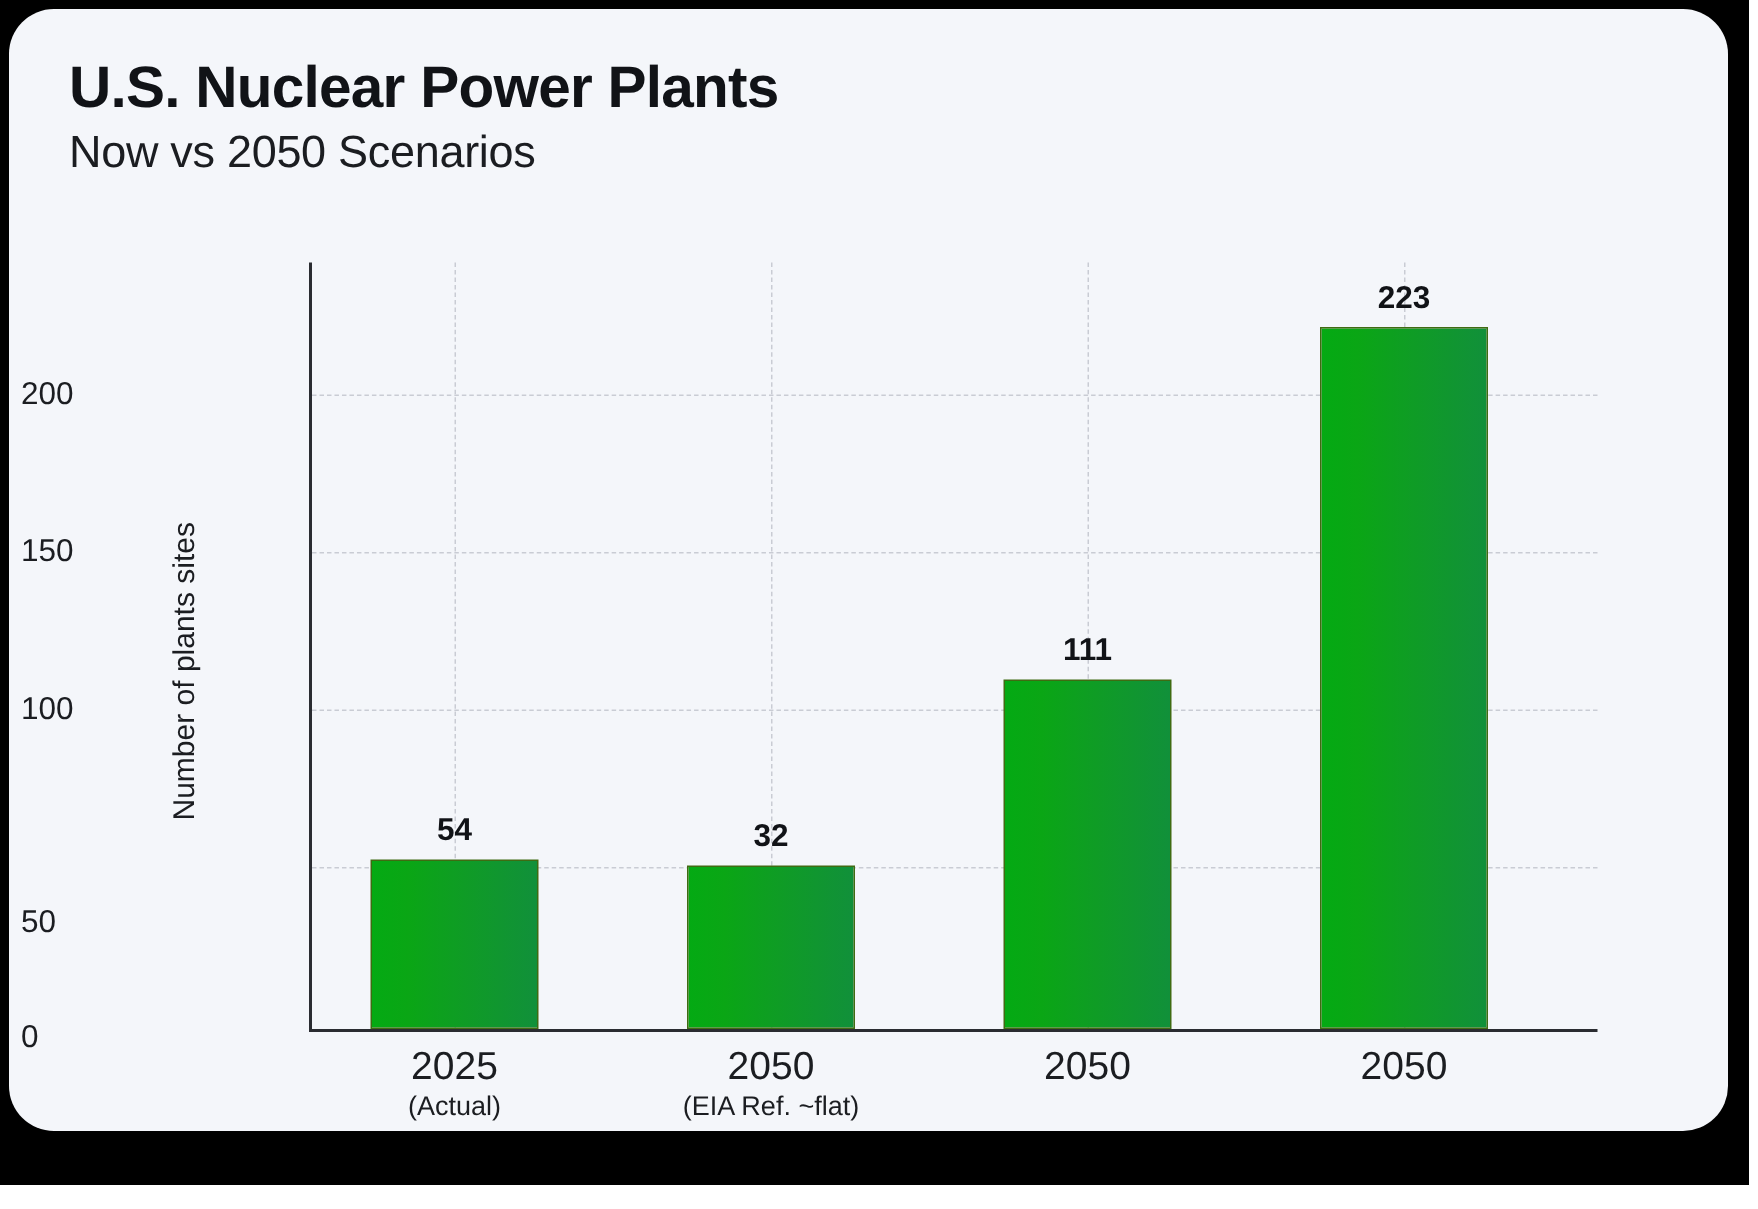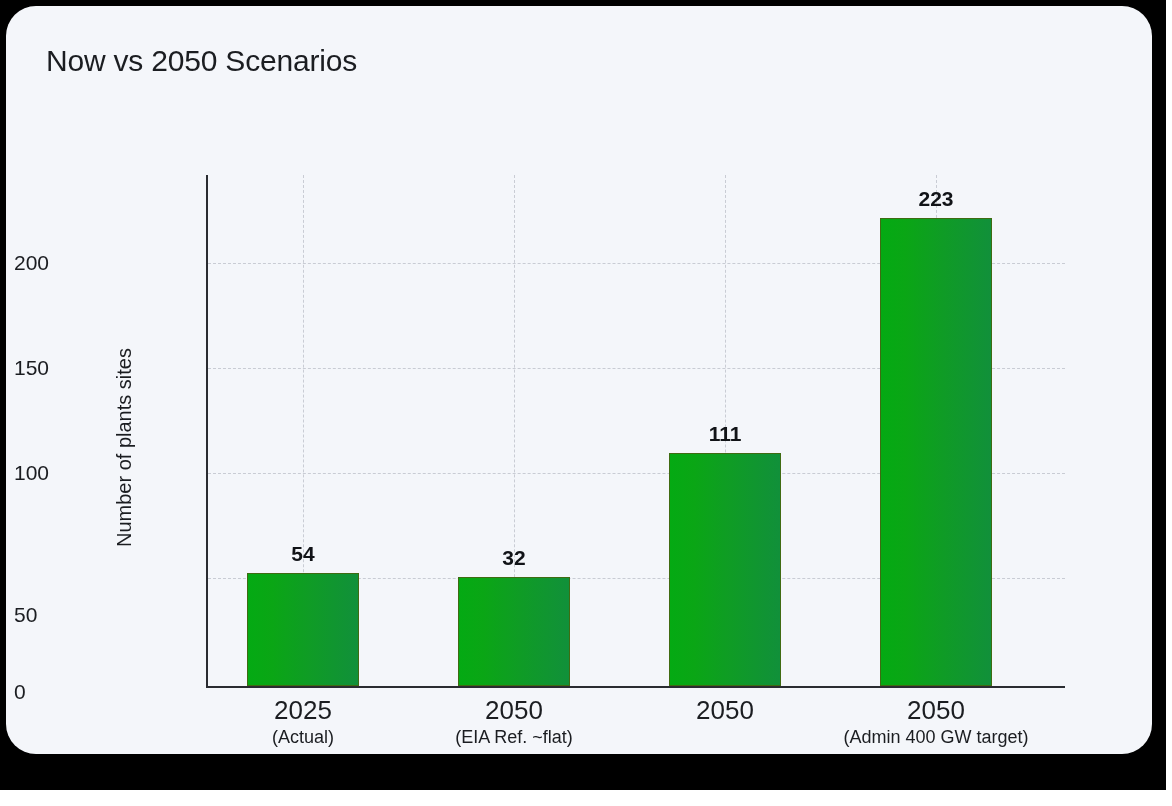--- a/index.html
+++ b/index.html
@@ -173,20 +173,21 @@
     line-height: 1.25;
   }
 </style>
 </head>
 <body>
 
 <div id="frame">
   <div id="card">
 
     <div id="header">
+      <h1 id="chart-title">U.S. Nuclear Power Plants</h1>
       <h2 id="chart-subtitle">Now vs 2050 Scenarios</h2>
     </div>
 
     <div id="plot">
 
       <div id="ylabel">Number of plants sites</div>
 
       <div class="gridline-h" style="top:572px;"></div>
       <div class="gridline-h" style="top:467px;"></div>
       <div class="gridline-h" style="top:362px;"></div>
@@ -224,18 +225,17 @@
       </div>
       <div class="xtick" style="left:508px; top:690px;">
         <span class="xt-line1">2050</span>
         <span class="xt-line2">(EIA Ref. ~flat)</span>
       </div>
       <div class="xtick" style="left:719px; top:690px;">
         <span class="xt-line1">2050</span>
       </div>
       <div class="xtick" style="left:930px; top:690px;">
         <span class="xt-line1">2050</span>
-        <span class="xt-line2">(Admin 400 GW target)</span>
       </div>
 
     </div>
   </div>
 </div>
 
 </body></html>

